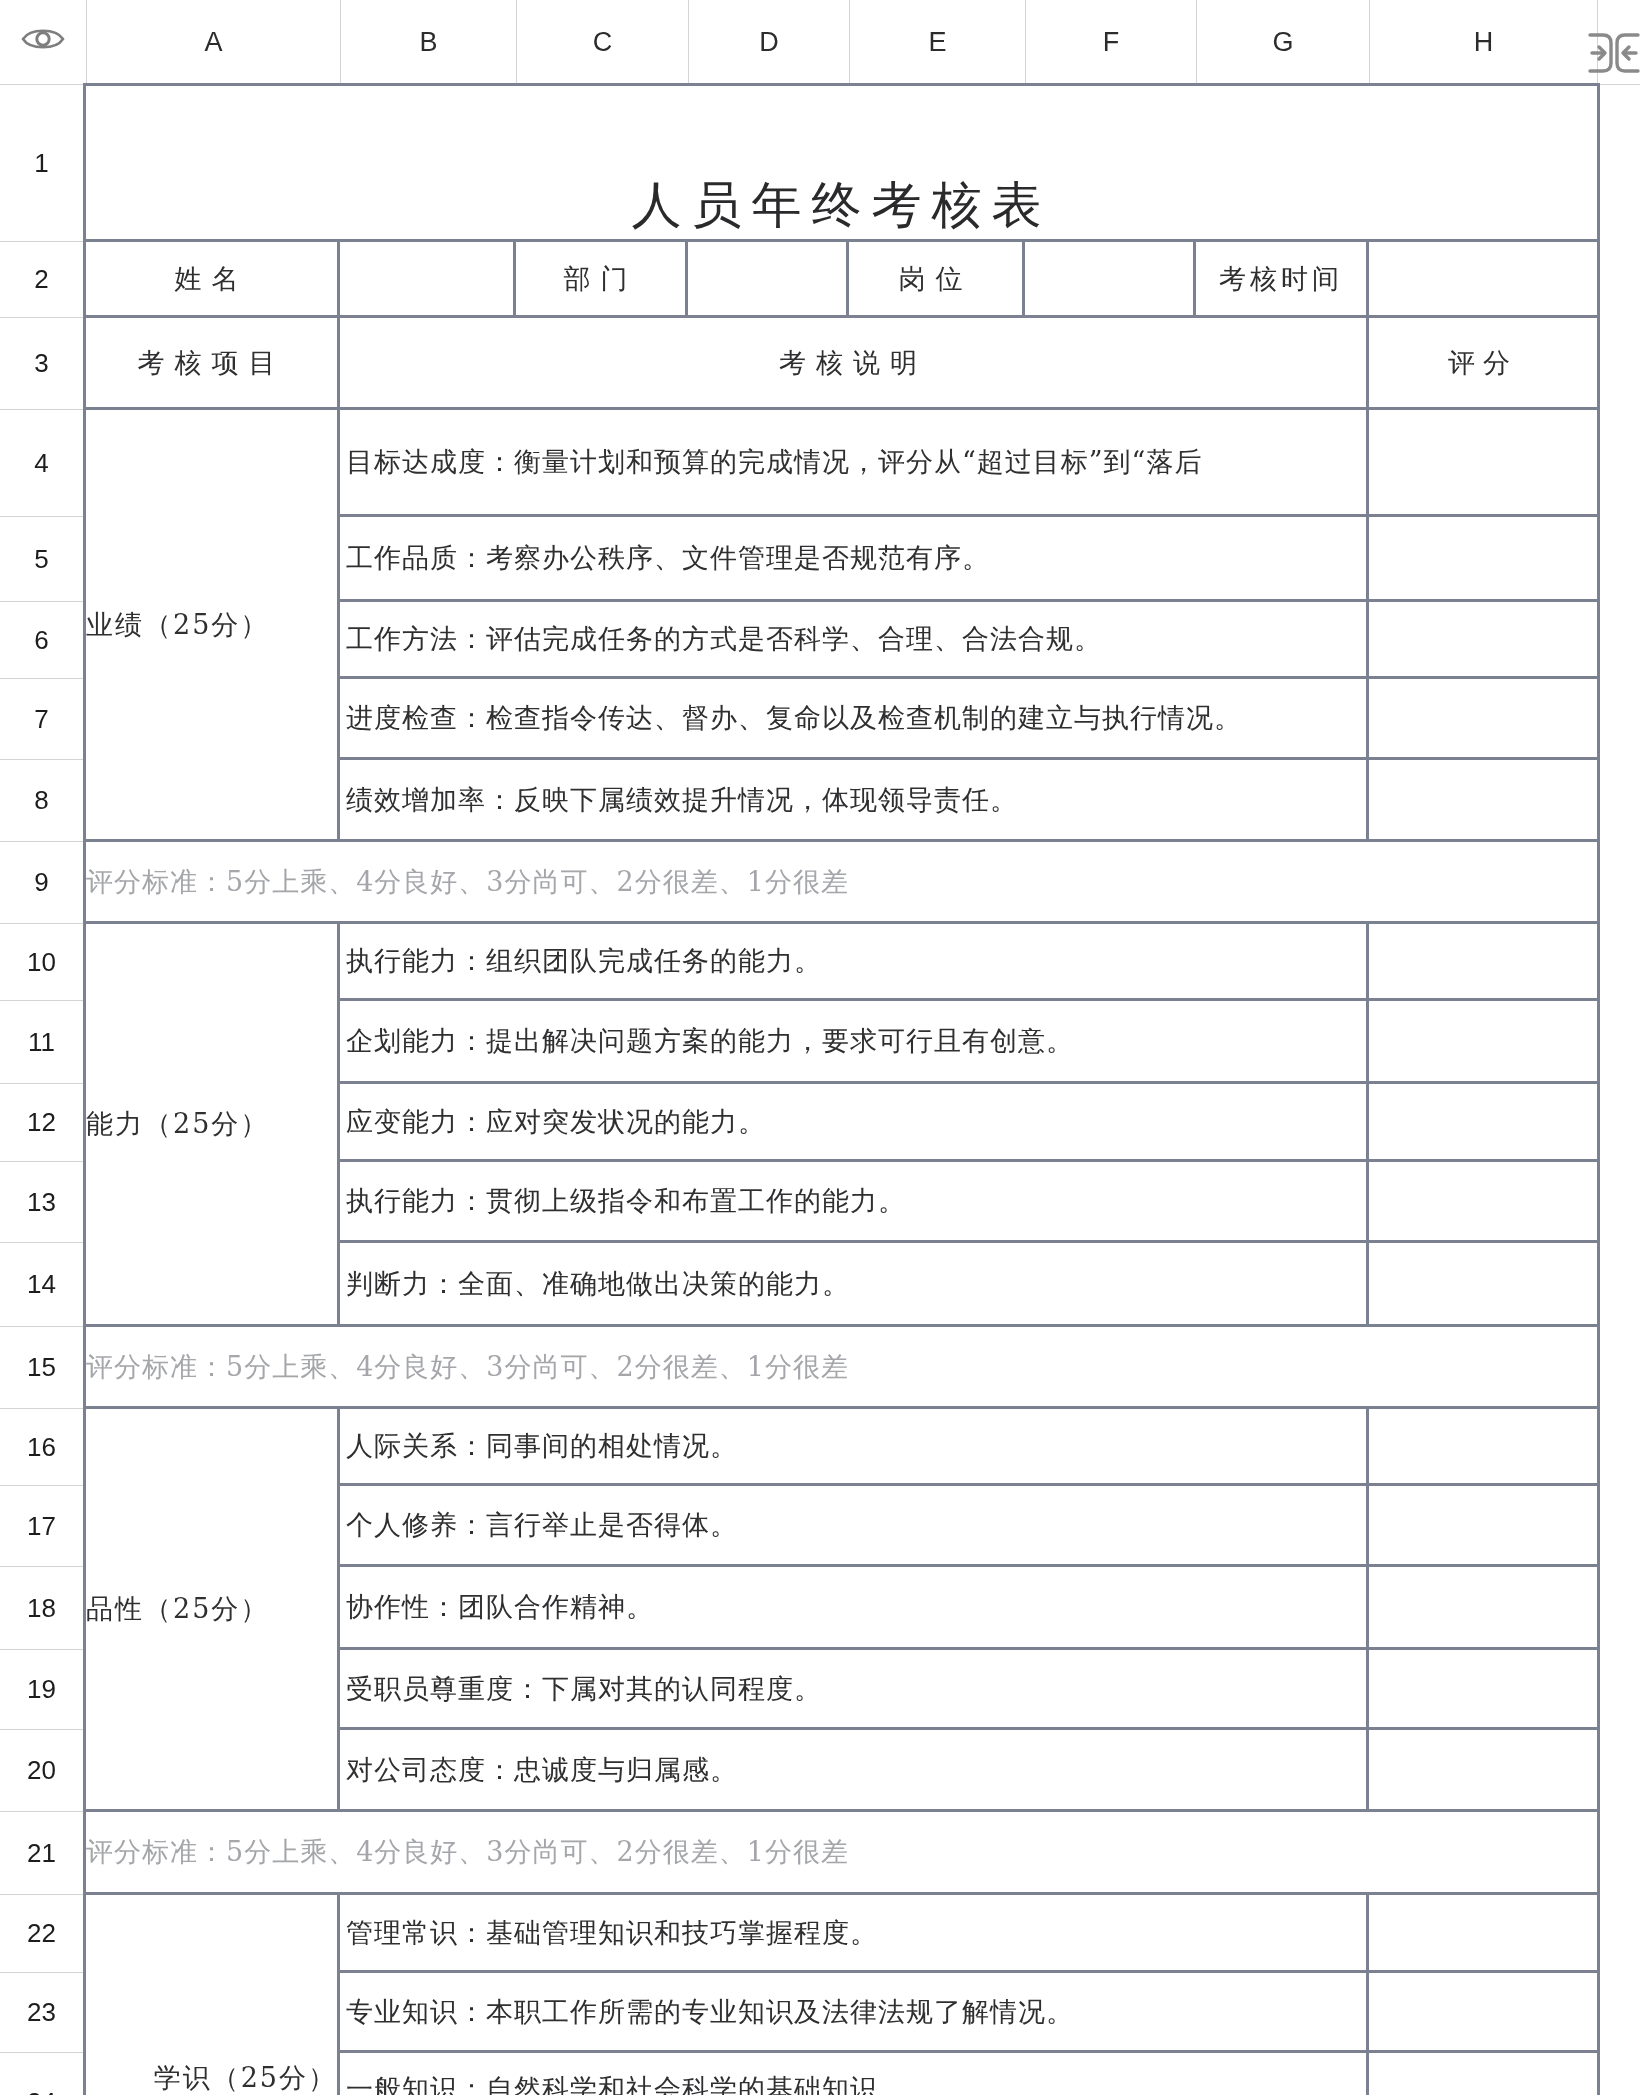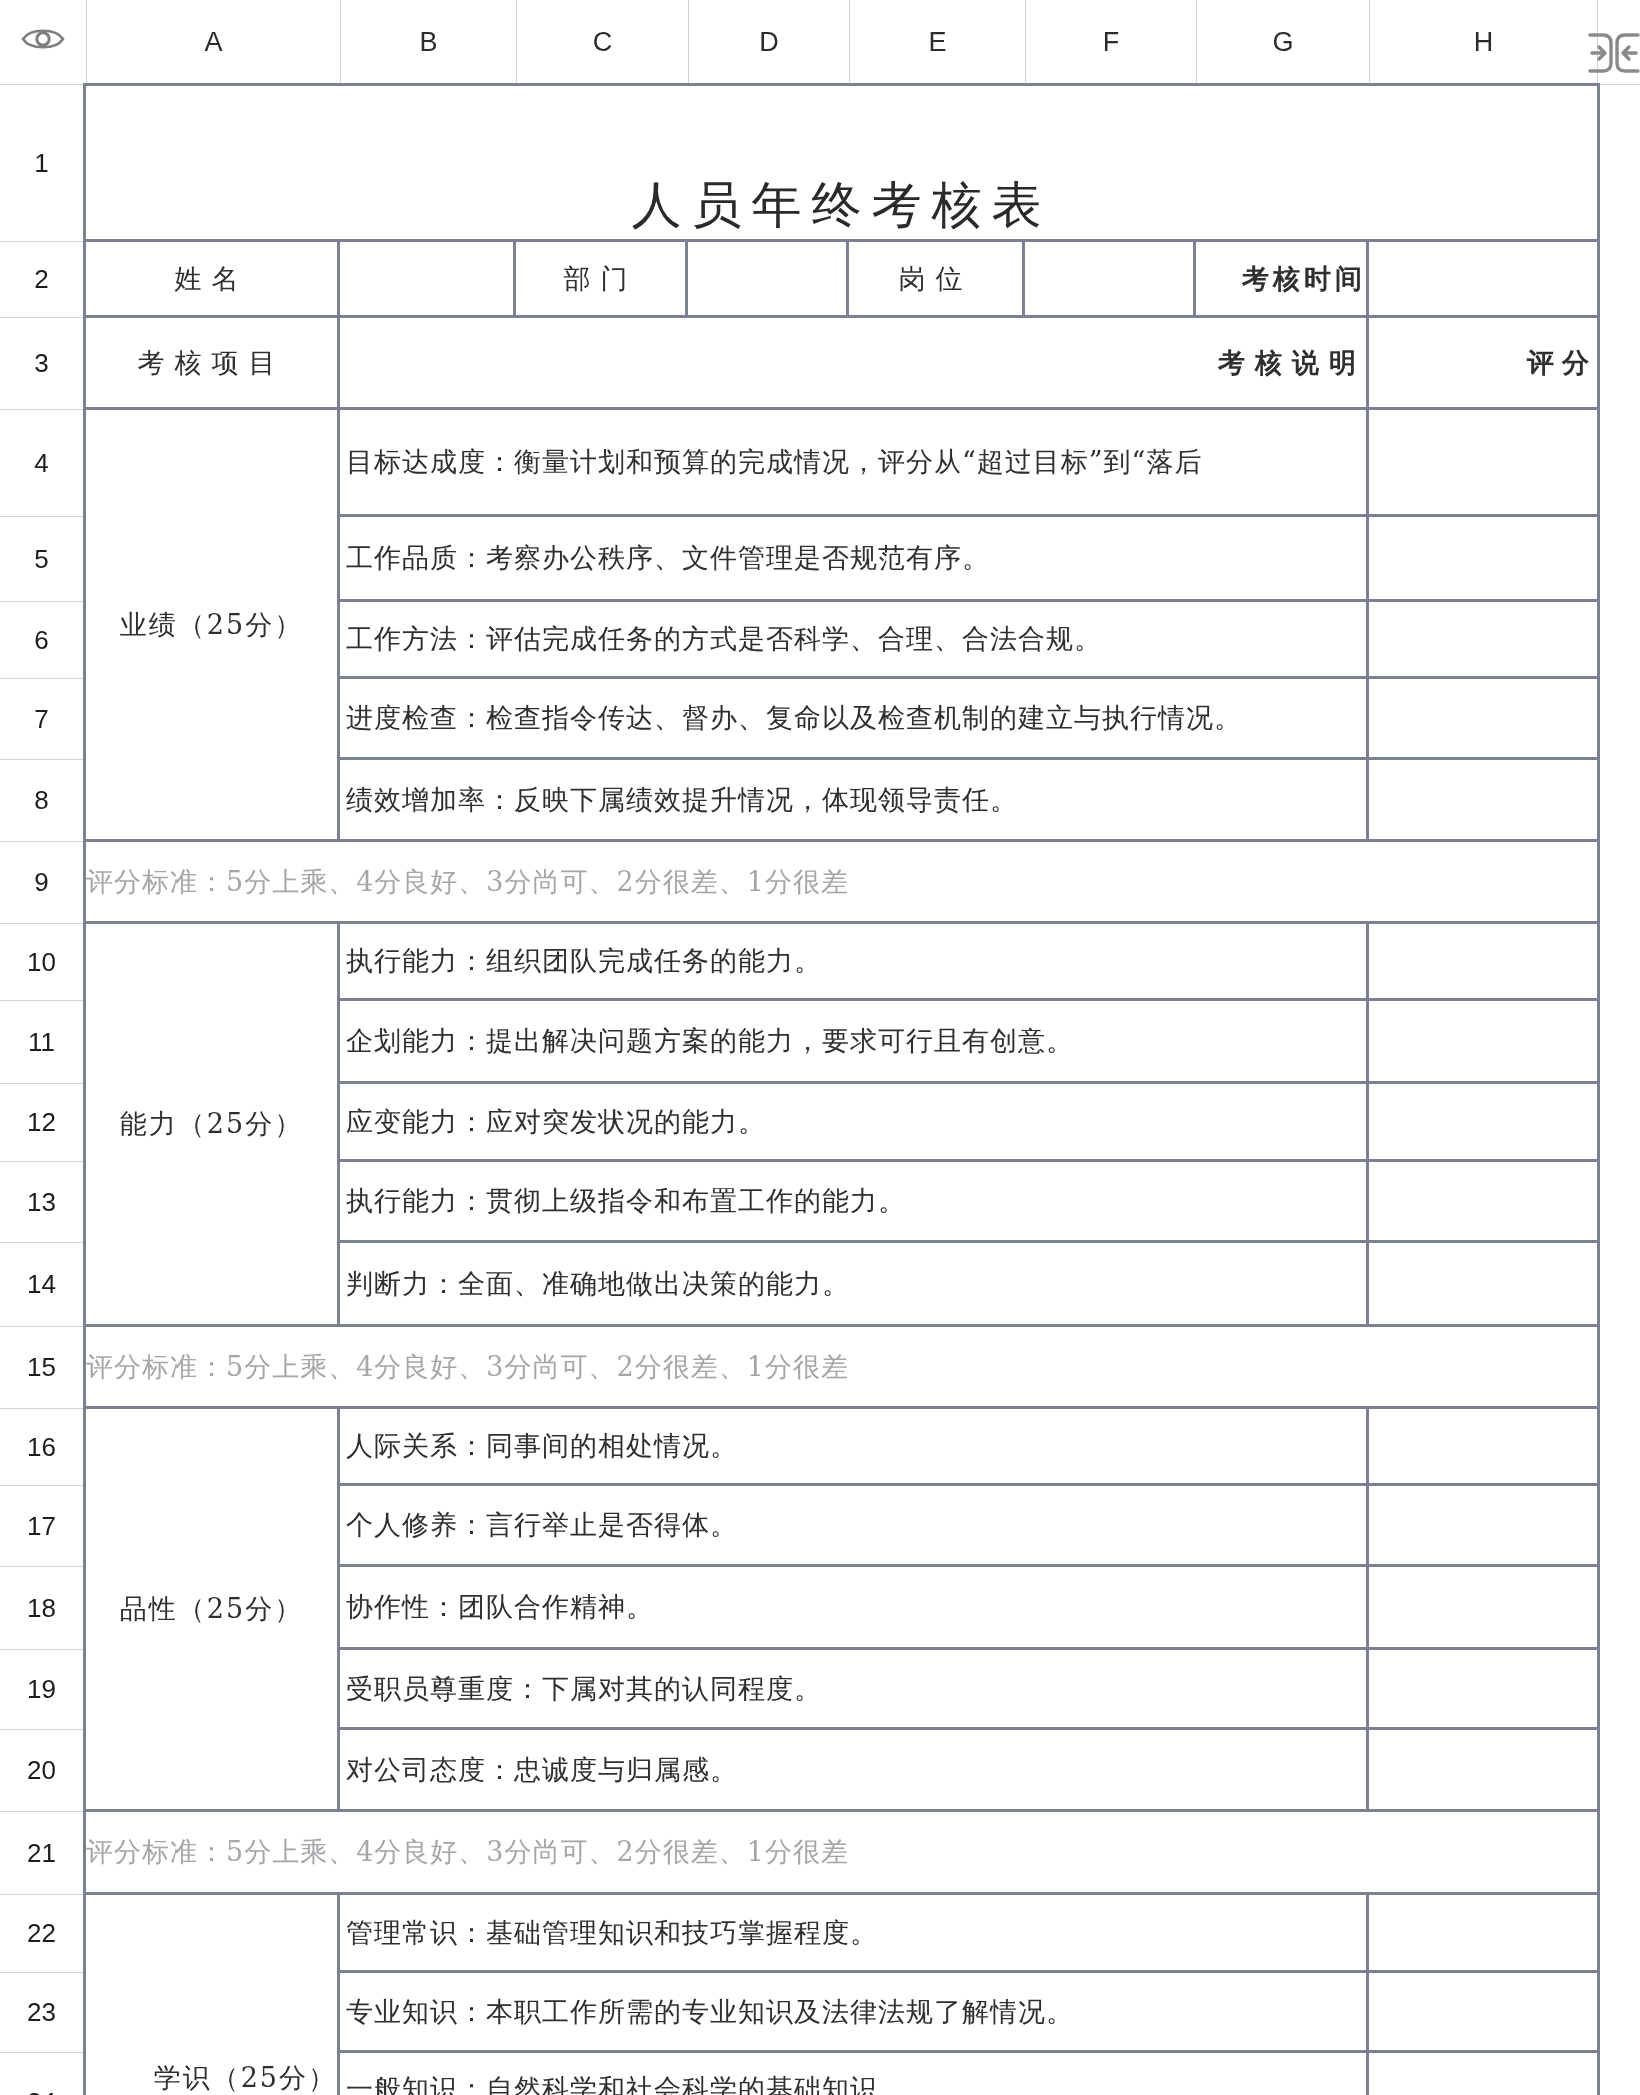--- a/index.html
+++ b/index.html
@@ -18,26 +18,26 @@
   .rcell{display:flex;align-items:center;justify-content:center;
          border-bottom:1px solid #d4d4d6;box-sizing:border-box;background:#fff;}
   
   .table{position:absolute;left:83px;top:83px;width:1517px;box-sizing:border-box;
          border:3px solid #7b8191;display:grid;background:#fff;
          grid-template-columns:254px 176px 172px 161px 176px 171px 173px 228px;
          grid-template-rows:156px 76px 92px 107px 85px 77px 81px 82px 82px 77px 83px 78px 81px 84px 82px 77px 81px 83px 80px 82px 83px 78px 80px 100px;}
   .c{border-right:3px solid #7b8191;border-bottom:3px solid #7b8191;box-sizing:border-box;
      display:flex;align-items:center;overflow:hidden;font-size:27px;background:#fff;}
   .c.last{border-right:none;}
-  .center{justify-content:flex-end;font-weight:bold;}
+  .center{justify-content:center;}
   .title-cell{font-size:50px;letter-spacing:10px;color:#2a2a2c;justify-content:center;align-items:flex-end;}
   .label{letter-spacing:10px;justify-content:center;}
   .desc{padding-left:6px;white-space:nowrap;letter-spacing:1px;}
   .note{color:#a4a6aa;white-space:nowrap;letter-spacing:1px;grid-column:1/9;}
-  .section-label{justify-content:center;letter-spacing:2px;}
+  .section-label{letter-spacing:2px;}
   .rel{position:relative;}
   .cut-label{position:absolute;top:165px;left:0;width:100%;text-align:right;letter-spacing:2px;}
   .top-align{align-items:flex-start;padding-top:18px;}
 </style>
 </head>
 <body>
 
 <div class="sheet">
 
   <div class="colheader">

